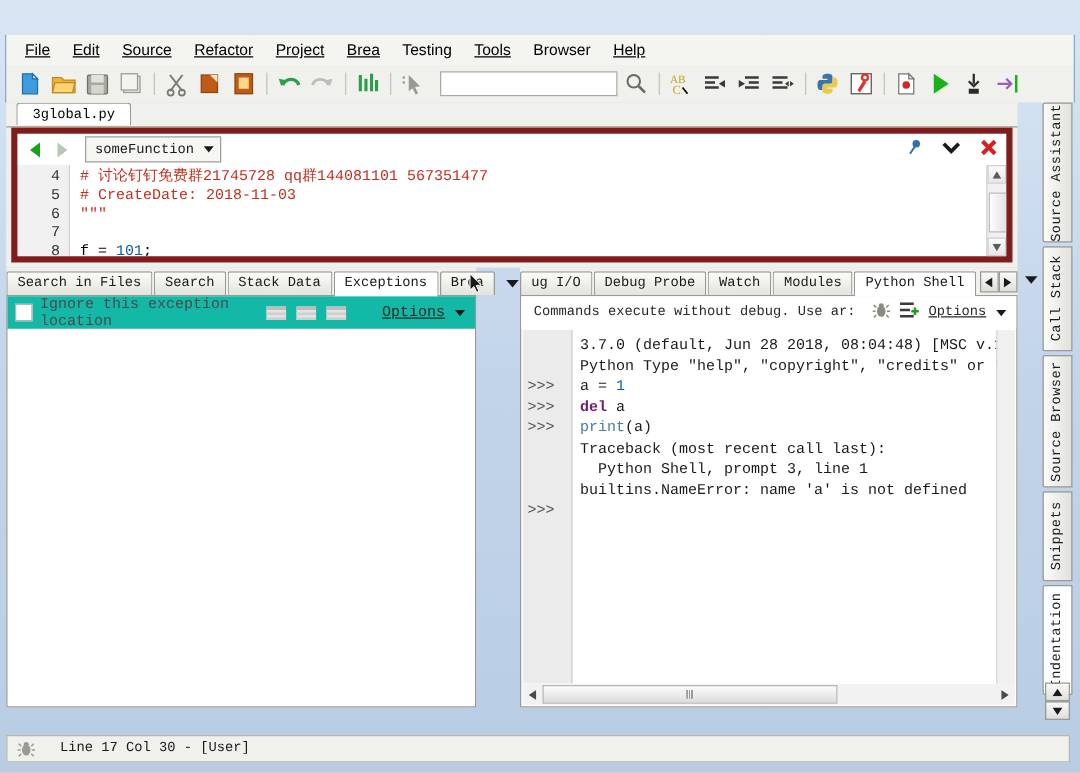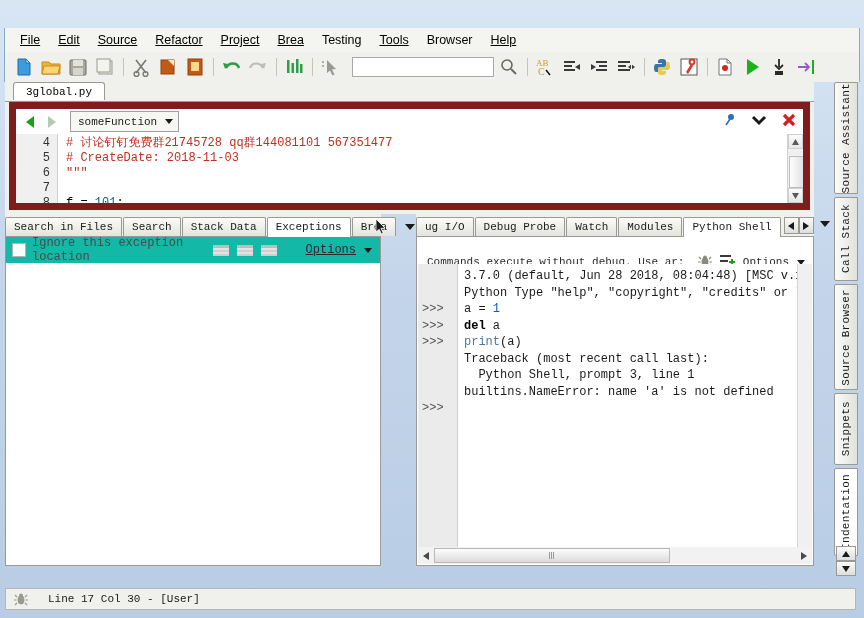--- a/index.html
+++ b/index.html
@@ -98,21 +98,21 @@
   .file-tab {
     font-family: "Liberation Mono", monospace;
     font-size: 11px; padding: 3px 12px 2px 12px;
     background: #ffffff;
     border: 1px solid #9a9a94; border-bottom: none;
     border-radius: 3px 3px 0 0;
   }
   .tabline { position:absolute; left:0; top:19px; width: 809px; height:1px; background:#9a9a94; }
   .editor-body {
     position: absolute; left: 4px; top: 20px; width: 801px; height: 108px;
-    background: #fff; border: 7px solid #7f1d1d; box-sizing: border-box;
+    background: #fff; border: 5px solid #7f1d1d; box-sizing: border-box;
     overflow: hidden;
   }
   .ed-toolbar {
     position: absolute; left: 0; top: 0; right: 0; height: 25px;
     display: flex; align-items: center; padding-left: 6px;
     background: #fff;
   }
   .nav-arrow { width: 18px; height: 18px; position: relative; flex:none; margin-right:2px;}
   .func-combo {
     margin-left: 8px;
@@ -195,40 +195,40 @@
     padding: 0 8px 0 6px; background: #14b8a6;
     font-family: "Liberation Mono", monospace; font-size: 12px; color: #4a4a4a;
   }
   .chk { width: 12px; height: 12px; border: 1px solid #b5b5b5; background: #fdfdfd; margin-right: 6px; flex:none;}
   .grid-ico { width:16px;height:11px;margin-right:8px;flex:none;}
   .opt-link { text-decoration: none; color: #2a2a2a; }
 
   
   .shell-toolbar {
     height: 26px; display: flex; align-items: center;
-    padding: 12px 8px 0 10px; background: #fff;
+    padding: 0 8px 0 10px; background: #fff;
     font-family: "Liberation Mono", monospace; font-size: 11px; color: #2a2a2a;
   }
   .shell-view {
     position: absolute; left: 1px; right: 1px; top: 27px; bottom: 18px;
     background: #fff; overflow: hidden;
     font-family: "Liberation Mono", monospace; font-size: 12px; line-height: 16.5px;
   }
   .shell-gutter {
     position: absolute; left: 0; top: 0; width: 40px; bottom: 0;
     background: #ebebeb; border-right: 1px solid #cfcfcf; box-sizing: border-box;
     padding-top: 4px; color: #555; font-size: 12px; text-align: left;
   }
   .shell-gutter div { height: 16.5px; line-height: 16.5px; padding-left: 4px;}
   .shell-lines {
     position: absolute; left: 46px; top: 0; right: 0; bottom: 0;
     padding-top: 4px; white-space: pre; color: #1a1a1a;
   }
   .shell-lines div { height: 16.5px; line-height: 16.5px; }
-  .kw { color: #000000; font-weight: bold; font-family: Liberation Mono, monospace; }
+  .kw { color: #701a75; font-weight: bold; font-family: Liberation Mono, monospace; }
   .fn { color: #4a7aa0; }
   .numlit { color: #0a5fa8; }
   .shell-vscroll {
     position: absolute; right: 1px; top: 27px; bottom: 18px; width: 14px;
     background: #f0f0f0; border-left: 1px solid #d5d5d5;
   }
   .shell-hscroll {
     position: absolute; left: 1px; right: 1px; bottom: 1px; height: 17px;
     background: #f2f2f2; display: flex; align-items: center;
   }

